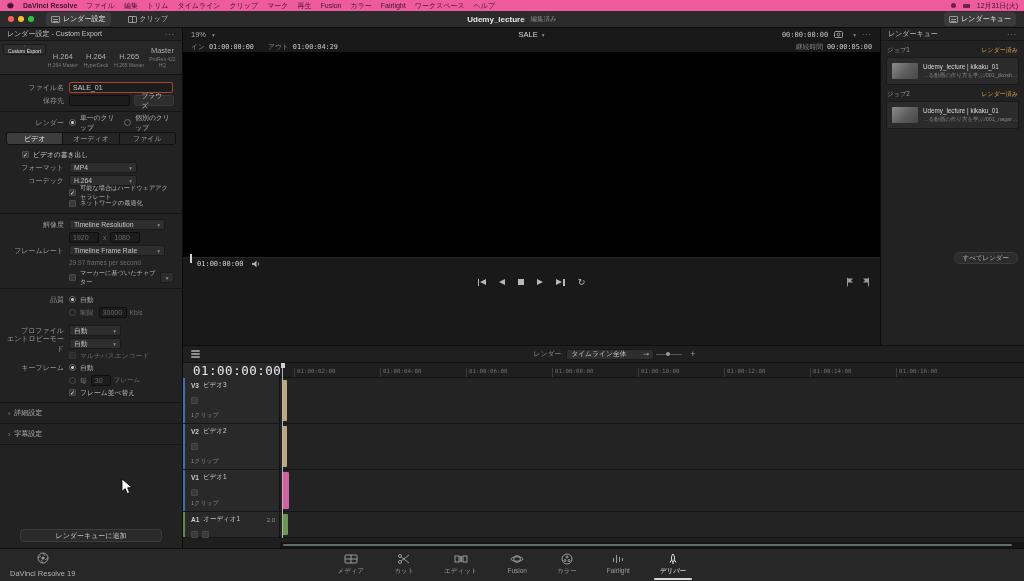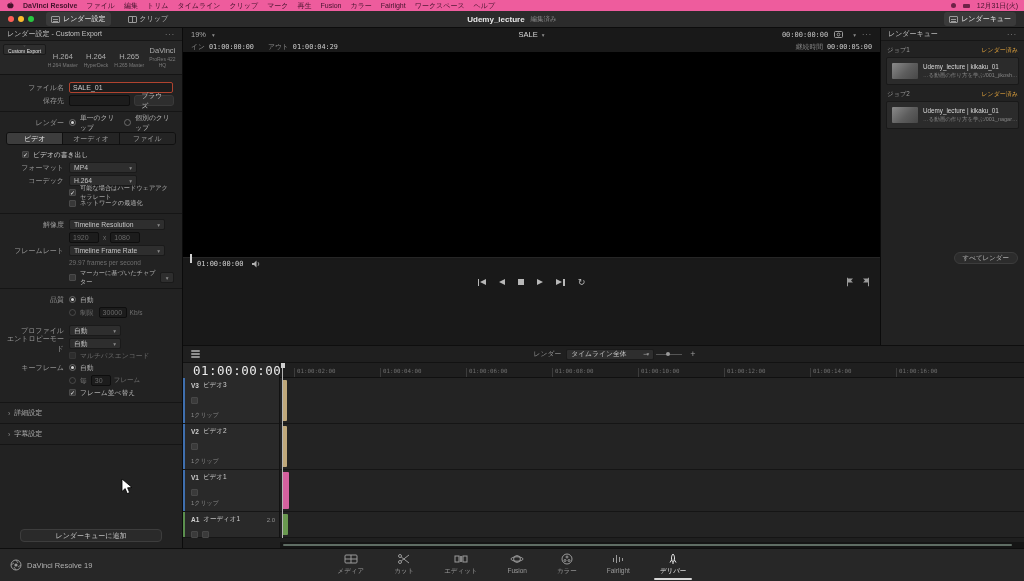--- a/index.html
+++ b/index.html
@@ -140,21 +140,21 @@
   .clip{position:absolute;left:2px;top:2px;bottom:2px;border-radius:1px;}
   .playhead{position:absolute;left:2px;top:0;bottom:0;width:1px;background:#b4b4b4;z-index:6;}
   .ph-cap{position:absolute;left:-1px;top:0;width:4px;height:5px;background:#cfcfcf;}
   .h46{height:46px}.h44{height:46px}.h42{height:42px}.h26{height:26px}
   .tl-scroll{position:absolute;left:97px;right:0;bottom:0;height:6px;background:#151515;}
   .tl-scroll i{position:absolute;left:3px;right:12px;top:2px;height:2px;border-radius:2px;background:#5f6d64;}
 
   
   .bottom-nav{position:absolute;left:0;top:548px;width:1024px;height:33px;background:#272727;
               border-top:1px solid #0e0e0e;display:flex;align-items:center;}
-  .bn-brand{position:absolute;left:10px;display:flex;align-items:center;gap:5px;font-size:7.5px;color:#b2b2b2;}
+  .bn-brand{position:absolute;left:10px;display:flex;align-items:center;gap:5px;font-size:7.5px;color:#b2b2b2;flex-direction:column;}
   .bn-pages{margin:0 auto;display:flex;gap:26px;}
   .page-tab{display:flex;flex-direction:column;align-items:center;gap:2px;font-size:6.5px;color:#9a9a9a;position:relative;padding:2px 2px 4px;}
   .page-tab.active{color:#ededed;}
   .page-tab.active:after{content:"";position:absolute;left:-4px;right:-4px;bottom:0;height:2px;background:#d8d8d8;border-radius:1px;}
   .picon{width:14px;height:12px;}
   .picon *{stroke:#9a9a9a;fill:none;stroke-width:1;}
   .page-tab.active .picon *{stroke:#ededed;}
 
   .cursor{position:absolute;left:121px;top:478px;z-index:50;}
 </style>
@@ -232,21 +232,21 @@
     </div>
     <div class="preset">
       <span class="main">H.264</span>
       <span class="sub">HyperDeck</span>
     </div>
     <div class="preset">
       <span class="main">H.265</span>
       <span class="sub">H.265 Master</span>
     </div>
     <div class="preset">
-      <span class="main">DaVinci</span>
+      <span class="main">Master</span>
       <span class="sub">ProRes 422 HQ</span>
     </div>
   </div>
 
   <div class="form">
     <div class="row">
       <span class="lbl">ファイル名</span>
       <span class="inp err" style="width:104px">SALE_01</span>
     </div>
     <div class="row">

